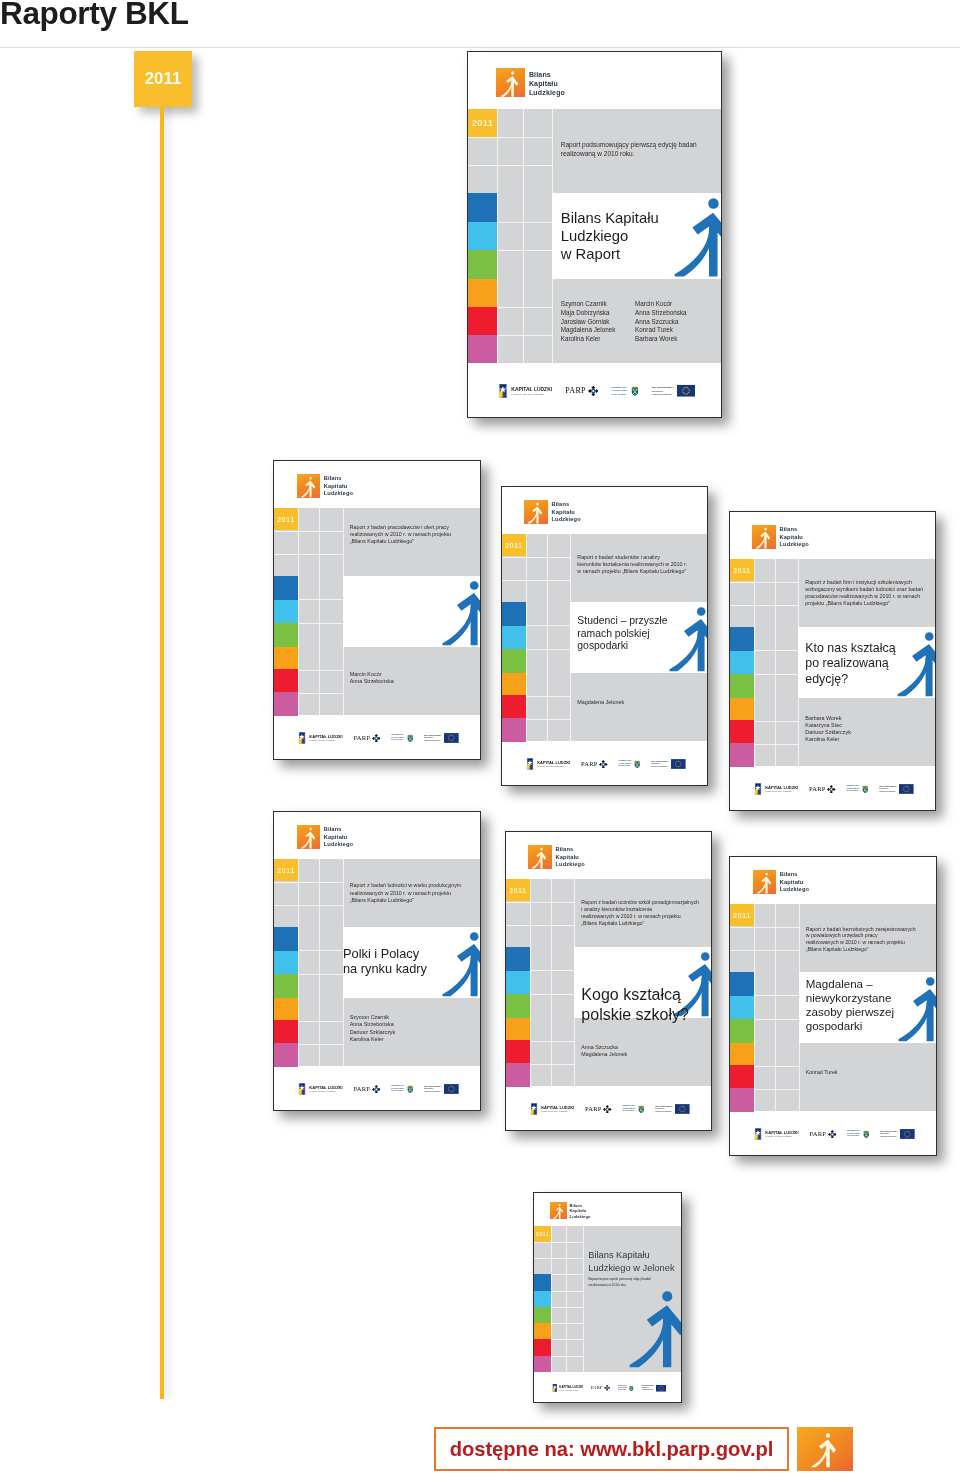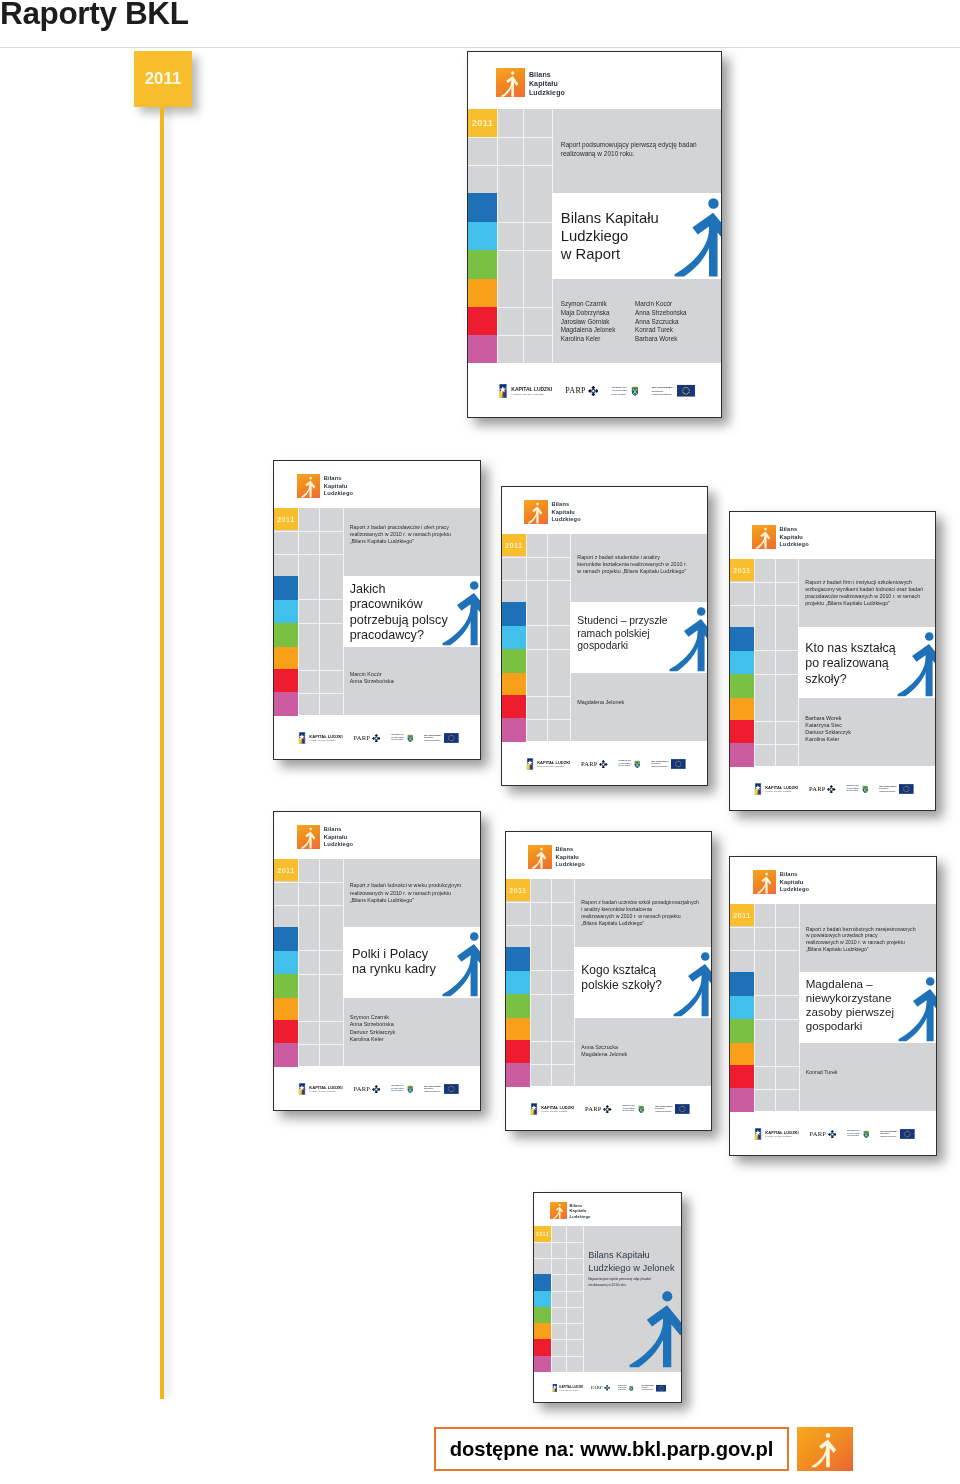--- a/index.html
+++ b/index.html
@@ -44,21 +44,21 @@
   .pp-mark{width:calc(10.6px*var(--sc));height:calc(10.6px*var(--sc));margin-left:calc(1.9px*var(--sc));flex:none;}
   .uj-t{font-size:calc(2.0px*var(--sc));color:#27447c;line-height:1.78;letter-spacing:calc(0.09px*var(--sc));text-align:left;font-weight:bold;white-space:nowrap;}
   .uj-mark{width:calc(7.9px*var(--sc));height:calc(11.5px*var(--sc));margin-left:calc(3.3px*var(--sc));flex:none;}
   .eu-t{font-size:calc(1.85px*var(--sc));color:#1a1a1a;line-height:1.72;text-align:left;white-space:nowrap;}
   .eu-t b{font-size:calc(2.3px*var(--sc));}
   .eu-flag{width:calc(18px*var(--sc));height:calc(12px*var(--sc));margin-left:calc(3.1px*var(--sc));flex:none;}
 
   
   .footerbar{position:absolute;left:434px;top:1427px;width:416px;height:44px;display:flex;align-items:stretch;}
   .footerbox{width:351px;flex:none;border:2px solid #E8762C;display:flex;align-items:center;justify-content:center;
-    font-size:20.2px;font-weight:bold;color:#000000;letter-spacing:-0.05px;background:#fff;}
+    font-size:20.2px;font-weight:bold;color:#b91c1c;letter-spacing:-0.05px;background:#fff;}
   .footerlogo{width:56px;height:44px;flex:none;margin-left:8px;
     background:linear-gradient(140deg,#F6A91E 0%,#F2931F 40%,#EE7A28 75%,#EB6233 100%);position:relative;}
 
 </style>
 </head>
 <body>
 
 <div id="page">
 
   <div class="page-title">Raporty BKL</div>
@@ -236,26 +236,20 @@
             <circle cx="49.8" cy="7.0" r="6.6" fill="#1F71B8"></circle>
             <path d="M49.4 18.6 L23.2 37.2 L30.0 46.0 L44.2 35.8 L44.2 99.0 L55.0 99.0 L55.0 43.6 L66.6 57.6 L73.8 48.2 Z" fill="#1F71B8"></path>
             <path d="M44.2 40.0 C 43.6 61.0 26.0 81.5 0.8 96.2 L0.8 99.0 L12.8 99.0 C 35.6 84.0 48.6 62.0 50.0 41.0 Z" fill="#1F71B8"></path>
           </svg>
         </div>
         <div class="subtitle" style="left: 75.6933px; width: 124.8px; top: 63.4141px; font-size: 5.3px; line-height: 1.33;">
           <div>Raport z badań pracodawców i ofert pracy</div>
           <div>realizowanych w 2010 r. w ramach projektu</div>
           <div>„Bilans Kapitału Ludzkiego”</div>
         </div>
-        <div class="cv-title" style="left: 75.6933px; top: 120.883px; font-size: 12.6px; line-height: 1.22;">
-          <div>Jakich</div>
-          <div>pracowników</div>
-          <div>potrzebują polscy</div>
-          <div>pracodawcy?</div>
-        </div>
         <div class="authors" style="left: 75.6933px; top: 210.271px; font-size: 5.4px; line-height: 1.33;">Marcin Kocór<br>Anna Strzebońska</div>
         <div class="partners" style="width: 160.576px; left: 24.44px; top: 277.11px; transform: translateY(-50%); --sc: 0.8157;">
           <div class="plogo">
             <svg viewBox="0 0 38 60" class="pl-mark">
               <path d="M5 1 L35 1 L35 59 L5 59 Z" fill="#1A3F8F"></path>
               <path d="M5 1 L35 1 L35 8 L5 20 Z" fill="#0E2A63"></path>
               <path d="M3 33 L20 24 L17 59 L3 59 Z" fill="#F5D117"></path>
               <path d="M22 22 L35 29 L35 59 L20 59 Z" fill="#D3202B"></path>
               <path d="M21 28 L35 30 L35 59 L24 59 Z" fill="#1A3F8F"></path>
               <path d="M19 9 L22.7 19.5 L33 19.5 L24.6 26 L27.8 36.5 L19 30 L10.2 36.5 L13.4 26 L5 19.5 L15.3 19.5 Z" fill="#ffffff"></path>
@@ -479,21 +473,21 @@
         </div>
         <div class="subtitle" style="left: 75.3294px; width: 124.2px; top: 66.985px; font-size: 5.3px; line-height: 1.33;">
           <div>Raport z badań firm i instytucji szkoleniowych</div>
           <div>wzbogacony wynikami badań ludności oraz badań</div>
           <div>pracodawców realizowanych w 2010 r. w ramach</div>
           <div>projektu „Bilans Kapitału Ludzkiego”</div>
         </div>
         <div class="cv-title" style="left: 75.3294px; top: 129.318px; font-size: 12.4px; line-height: 1.22;">
           <div>Kto nas kształcą</div>
           <div>po realizowaną</div>
-          <div>szkoły?</div>
+          <div>edycję?</div>
         </div>
         <div class="authors" style="left: 75.3294px; top: 202.855px; font-size: 5.4px; line-height: 1.33;">Barbara Worek<br>Katarzyna Stec<br>Dariusz Szklarczyk<br>Karolina Keler</div>
         <div class="partners" style="width: 159.804px; left: 24.3225px; top: 277.11px; transform: translateY(-50%); --sc: 0.8118;">
           <div class="plogo">
             <svg viewBox="0 0 38 60" class="pl-mark">
               <path d="M5 1 L35 1 L35 59 L5 59 Z" fill="#1A3F8F"></path>
               <path d="M5 1 L35 1 L35 8 L5 20 Z" fill="#0E2A63"></path>
               <path d="M3 33 L20 24 L17 59 L3 59 Z" fill="#F5D117"></path>
               <path d="M22 22 L35 29 L35 59 L20 59 Z" fill="#D3202B"></path>
               <path d="M21 28 L35 30 L35 59 L24 59 Z" fill="#1A3F8F"></path>
@@ -595,21 +589,21 @@
             <circle cx="49.8" cy="7.0" r="6.6" fill="#1F71B8"></circle>
             <path d="M49.4 18.6 L23.2 37.2 L30.0 46.0 L44.2 35.8 L44.2 99.0 L55.0 99.0 L55.0 43.6 L66.6 57.6 L73.8 48.2 Z" fill="#1F71B8"></path>
             <path d="M44.2 40.0 C 43.6 61.0 26.0 81.5 0.8 96.2 L0.8 99.0 L12.8 99.0 C 35.6 84.0 48.6 62.0 50.0 41.0 Z" fill="#1F71B8"></path>
           </svg>
         </div>
         <div class="subtitle" style="left: 75.6933px; width: 124.8px; top: 70.4872px; font-size: 5.3px; line-height: 1.33;">
           <div>Raport z badań ludności w wieku produkcyjnym</div>
           <div>realizowanych w 2010 r. w ramach projektu</div>
           <div>„Bilans Kapitału Ludzkiego”</div>
         </div>
-        <div class="cv-title" style="left: 78px; top: 133.676px; font-size: 12.8px; line-height: 1.22;">
+        <div class="cv-title" style="left: 69px; top: 133.676px; font-size: 12.8px; line-height: 1.22;">
           <div>Polki i Polacy</div>
           <div>na rynku kadry</div>
         </div>
         <div class="authors" style="left: 75.6933px; top: 202.305px; font-size: 5.4px; line-height: 1.33;">Szymon Czarnik<br>Anna Strzebońska<br>Dariusz Szklarczyk<br>Karolina Keler</div>
         <div class="partners" style="width: 160.576px; left: 24.44px; top: 277.11px; transform: translateY(-50%); --sc: 0.8157;">
           <div class="plogo">
             <svg viewBox="0 0 38 60" class="pl-mark">
               <path d="M5 1 L35 1 L35 59 L5 59 Z" fill="#1A3F8F"></path>
               <path d="M5 1 L35 1 L35 8 L5 20 Z" fill="#0E2A63"></path>
               <path d="M3 33 L20 24 L17 59 L3 59 Z" fill="#F5D117"></path>
@@ -714,21 +708,21 @@
             <path d="M49.4 18.6 L23.2 37.2 L30.0 46.0 L44.2 35.8 L44.2 99.0 L55.0 99.0 L55.0 43.6 L66.6 57.6 L73.8 48.2 Z" fill="#1F71B8"></path>
             <path d="M44.2 40.0 C 43.6 61.0 26.0 81.5 0.8 96.2 L0.8 99.0 L12.8 99.0 C 35.6 84.0 48.6 62.0 50.0 41.0 Z" fill="#1F71B8"></path>
           </svg>
         </div>
         <div class="subtitle" style="left: 75.3294px; width: 124.2px; top: 67.0537px; font-size: 5.2px; line-height: 1.33;">
           <div>Raport z badań uczniów szkół ponadgimnazjalnych</div>
           <div>i analizy kierunków kształcenia</div>
           <div>realizowanych w 2010 r. w ramach projektu</div>
           <div>„Bilans Kapitału Ludzkiego”</div>
         </div>
-        <div class="cv-title" style="left: 75.3294px; top: 131px; font-size: 12px; line-height: 1.22;">
+        <div class="cv-title" style="left: 75.3294px; top: 153px; font-size: 16px; line-height: 1.22;">
           <div>Kogo kształcą</div>
           <div>polskie szkoły?</div>
         </div>
         <div class="authors" style="left: 75.3294px; top: 211.919px; font-size: 5.3px; line-height: 1.33;">Anna Szczucka<br>Magdalena Jelonek</div>
         <div class="partners" style="width: 159.804px; left: 24.3225px; top: 277.11px; transform: translateY(-50%); --sc: 0.8118;">
           <div class="plogo">
             <svg viewBox="0 0 38 60" class="pl-mark">
               <path d="M5 1 L35 1 L35 59 L5 59 Z" fill="#1A3F8F"></path>
               <path d="M5 1 L35 1 L35 8 L5 20 Z" fill="#0E2A63"></path>
               <path d="M3 33 L20 24 L17 59 L3 59 Z" fill="#F5D117"></path>

